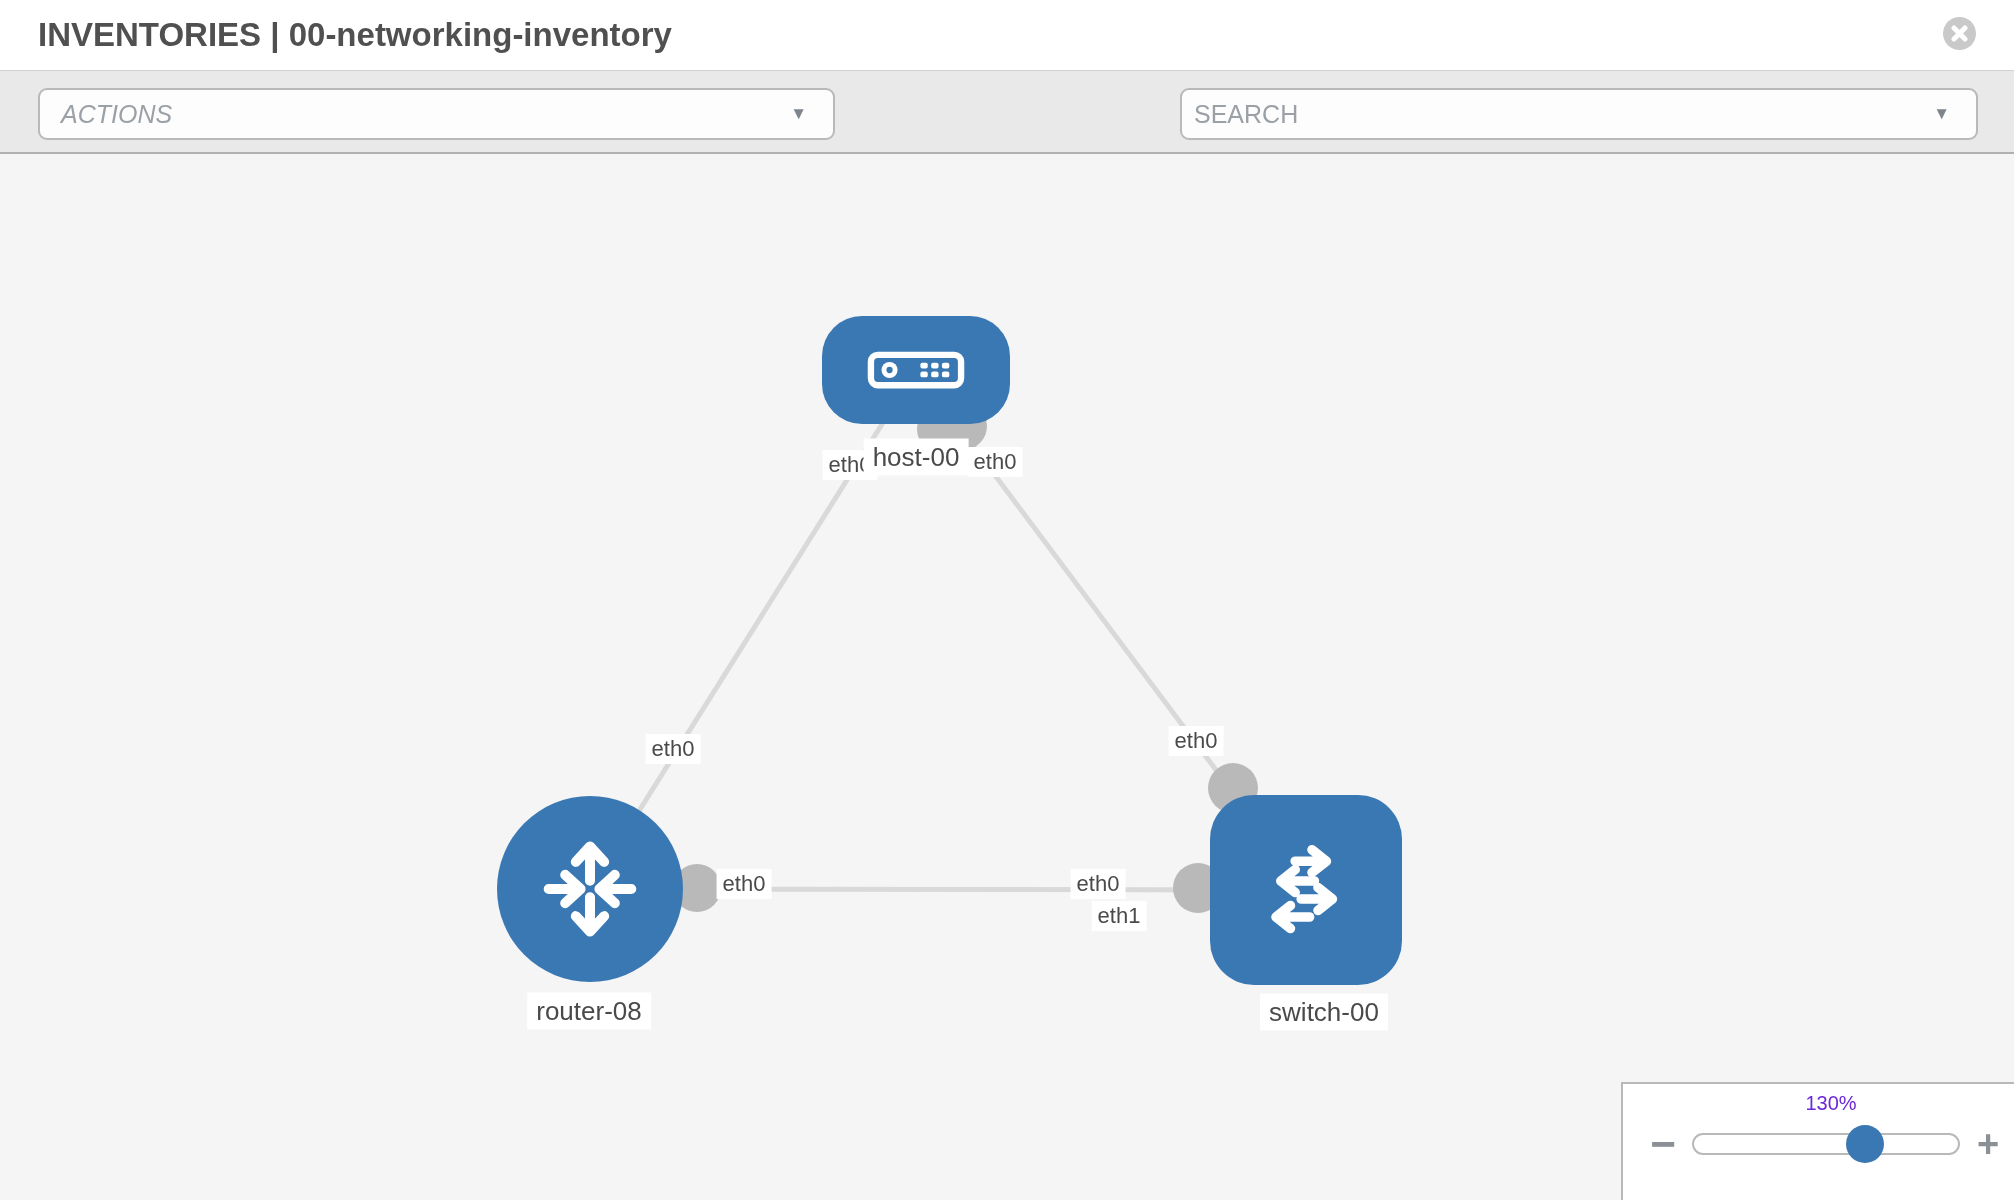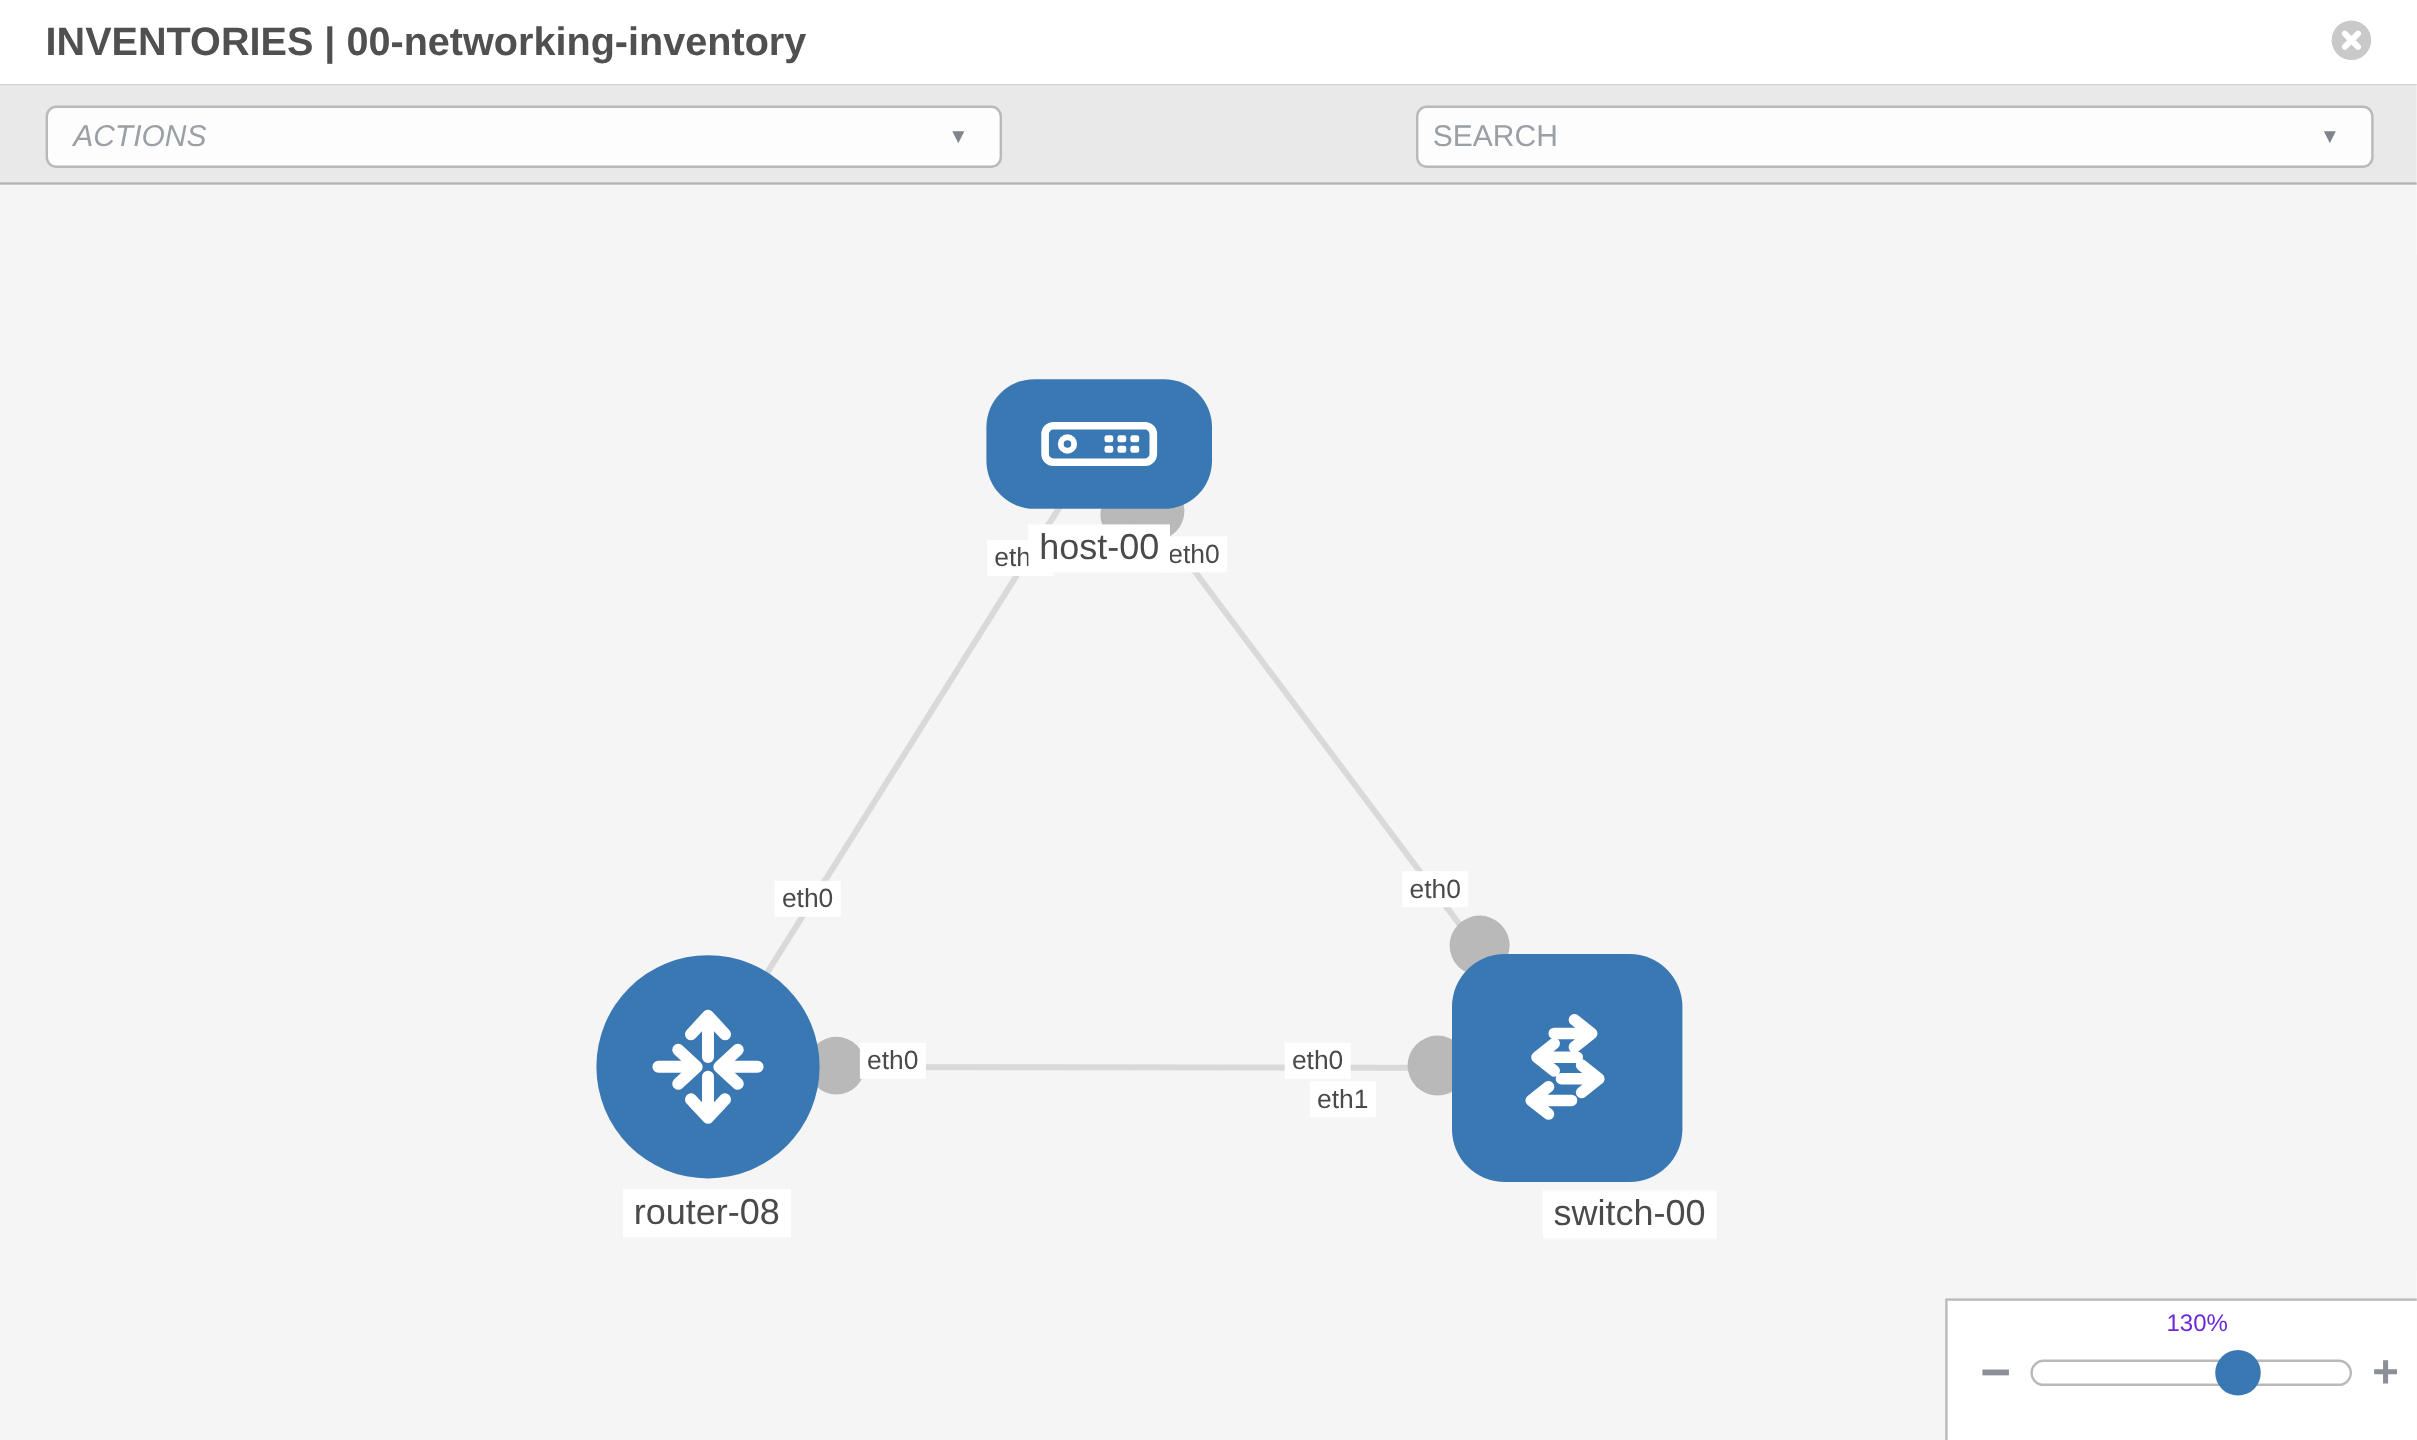--- a/index.html
+++ b/index.html
@@ -28,21 +28,21 @@
 
   
   #canvas { position: absolute; left: 0; top: 154px; width: 2014px; height: 1046px; background: #f5f5f6; overflow: hidden; }
   #links-layer { position: absolute; left: 0; top: 0; z-index: 0; }
   .node { position: absolute; z-index: 2; background: #3a78b4; display: flex; align-items: center; justify-content: center; cursor: pointer; }
   #node-host   { left: 822px; top: 162px; width: 188px; height: 108px; border-radius: 40px; }
   #node-router { left: 497px; top: 642px; width: 186px; height: 186px; border-radius: 50%; }
   #node-switch { left: 1210px; top: 641px; width: 192px; height: 190px; border-radius: 44px; }
 
   .node-label { position: absolute; z-index: 4; transform: translate(-50%,-50%); background: #ffffff;
-    color: #4a4a4a; font-size: 30px; padding: 3px 9px; white-space: nowrap; }
+    color: #4a4a4a; font-size: 26px; padding: 3px 9px; white-space: nowrap; }
   .if-label { position: absolute; z-index: 3; transform: translate(-50%,-50%); background: #ffffff;
     color: #4a4a4a; font-size: 22px; padding: 2px 6px; white-space: nowrap; }
 
   
   #zoom-panel { position: absolute; left: 1621px; top: 1082px; width: 500px; height: 160px; background: #ffffff;
     border: 2px solid #b9b9b9; z-index: 5; }
   #zoom-level { position: absolute; left: 208px; top: 8px; transform: translateX(-50%); font-size: 20px; color: #6d28d9; }
   .zoom-sign { position: absolute; top: 60px; transform: translate(-50%,-50%); font-size: 40px; font-weight: bold;
     color: #8a9096; cursor: pointer; line-height: 1; }
   #zoom-minus { left: 40px; font-size: 44px; }
@@ -148,21 +148,21 @@
     <span class="if-label" style="left:850px; top:311px;">eth0</span>
     <span class="if-label" style="left:995px; top:308px;">eth0</span>
     <span class="if-label" style="left:673px; top:595px;">eth0</span>
     <span class="if-label" style="left:1196px; top:587px;">eth0</span>
     <span class="if-label" style="left:744px; top:730px;">eth0</span>
     <span class="if-label" style="left:1098px; top:730px;">eth0</span>
     <span class="if-label" style="left:1119px; top:762px;">eth1</span>
 
     <span class="node-label" style="left:916px; top:303px;">host-00</span>
     <span class="node-label" style="left:589px; top:857px;">router-08</span>
-    <span class="node-label" style="left:1358px; top:858px;text-align:right;">switch-00</span>
+    <span class="node-label" style="left:1324px; top:858px;text-align:right;">switch-00</span>
   </div>
 
   <div id="zoom-panel">
     <span id="zoom-level">130%</span>
     <span id="zoom-minus" class="zoom-sign">−</span>
     <div id="zoom-track"></div>
     <div id="zoom-thumb"></div>
     <span id="zoom-plus" class="zoom-sign">+</span>
   </div>
 

